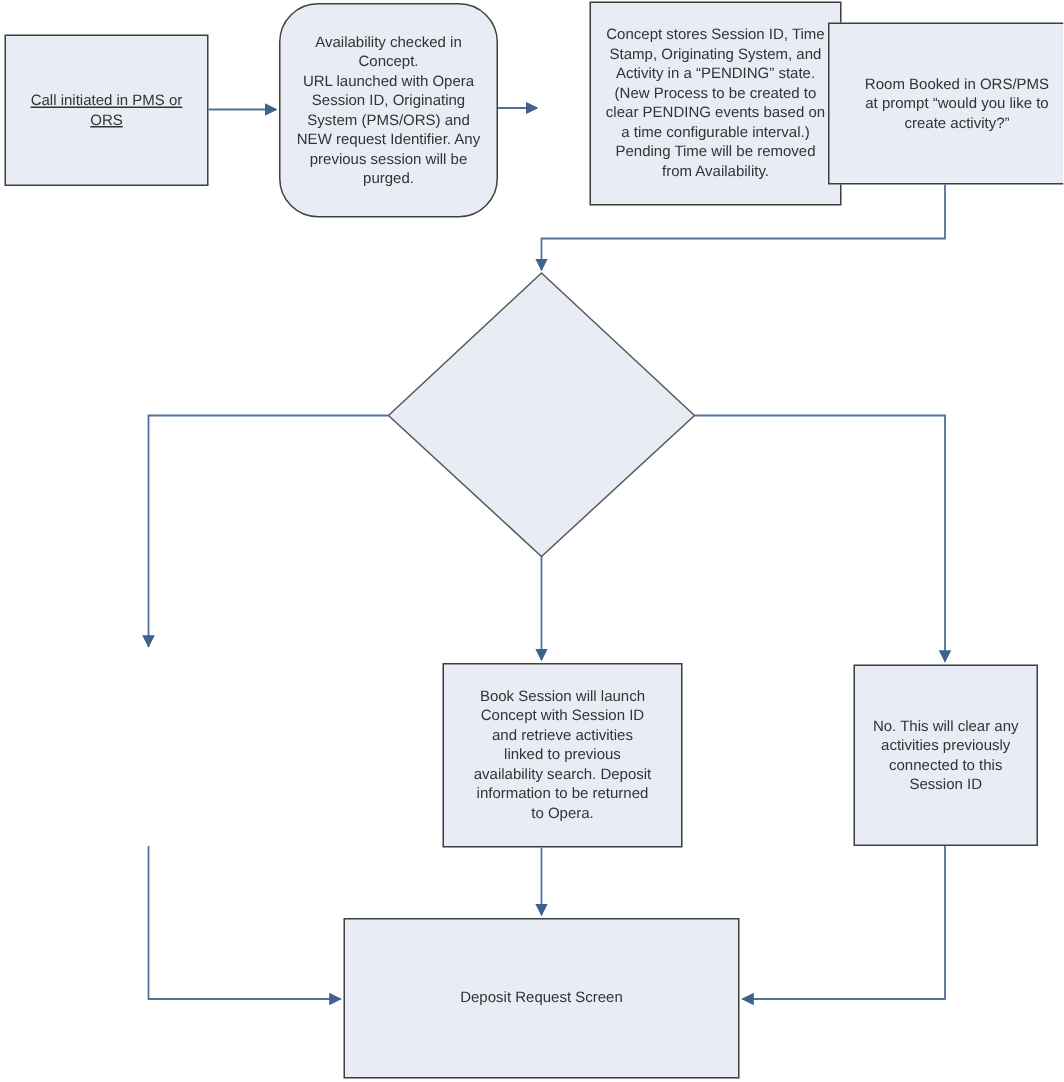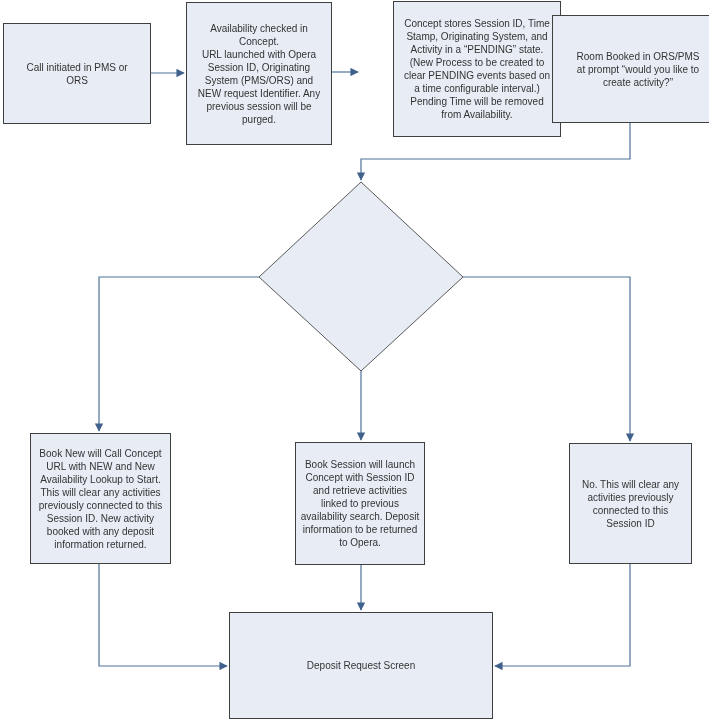--- a/index.html
+++ b/index.html
@@ -17,27 +17,27 @@
     background:#e8edf5;
     border:1px solid #3f3f3f;
     display:flex; align-items:center; justify-content:center;
     text-align:center;
     font-size:10px; line-height:13px;
     color:#333333;
     white-space:pre-line;
     padding:2px;
   }
   .label-only { background:transparent; border:none; }
-  #node-call        { left:3px;   top:23px;  width:148px; height:101px; }
-  #node-availability{ left:186px; top:2px;   width:146px; height:143px; }
+  #node-call        { left:3px;   top:23px;  width:136px; height:101px;text-decoration:underline; }
+  #node-availability{ left:186px; top:2px;   width:146px; height:143px;border-radius:26px; }
   #node-concept     { left:360px; top:1px;   width:168px; height:136px;margin-left:33px; }
   #node-room        { left:552px; top:15px;  width:172px; height:108px; }
   #node-decision-label { left:250px; top:243px; width:222px; height:68px; padding:0; }
   #node-book-new    { left:30px;  top:433px; width:141px; height:131px; }
-  #node-book-session{ left:295px; top:442px; width:130px; height:123px; }
+  #node-book-session{ left:295px; top:442px; width:160px; height:123px; }
   #node-no          { left:569px; top:443px; width:123px; height:121px; }
   #node-deposit     { left:229px; top:612px; width:264px; height:107px; }
 </style>
 </head>
 <body>
 
 <div id="canvas">
 
   <svg id="connectors" width="709" height="721" viewBox="0 0 709 721">
     <defs>
@@ -81,28 +81,20 @@
 clear PENDING events based on
 a time configurable interval.)
 Pending Time will be removed
 from Availability.</div>
 
   <div class="node" id="node-room">Room Booked in ORS/PMS
 at prompt “would you like to
 create activity?”</div>
 
 
-  <div class="node" id="node-book-new">Book New will Call Concept
-URL with NEW and New
-Availability Lookup to Start.
-This will clear any activities
-previously connected to this
-Session ID. New activity
-booked with any deposit
-information returned.</div>
 
   <div class="node" id="node-book-session">Book Session will launch
 Concept with Session ID
 and retrieve activities
 linked to previous
 availability search. Deposit
 information to be returned
 to Opera.</div>
 
   <div class="node" id="node-no">No. This will clear any

